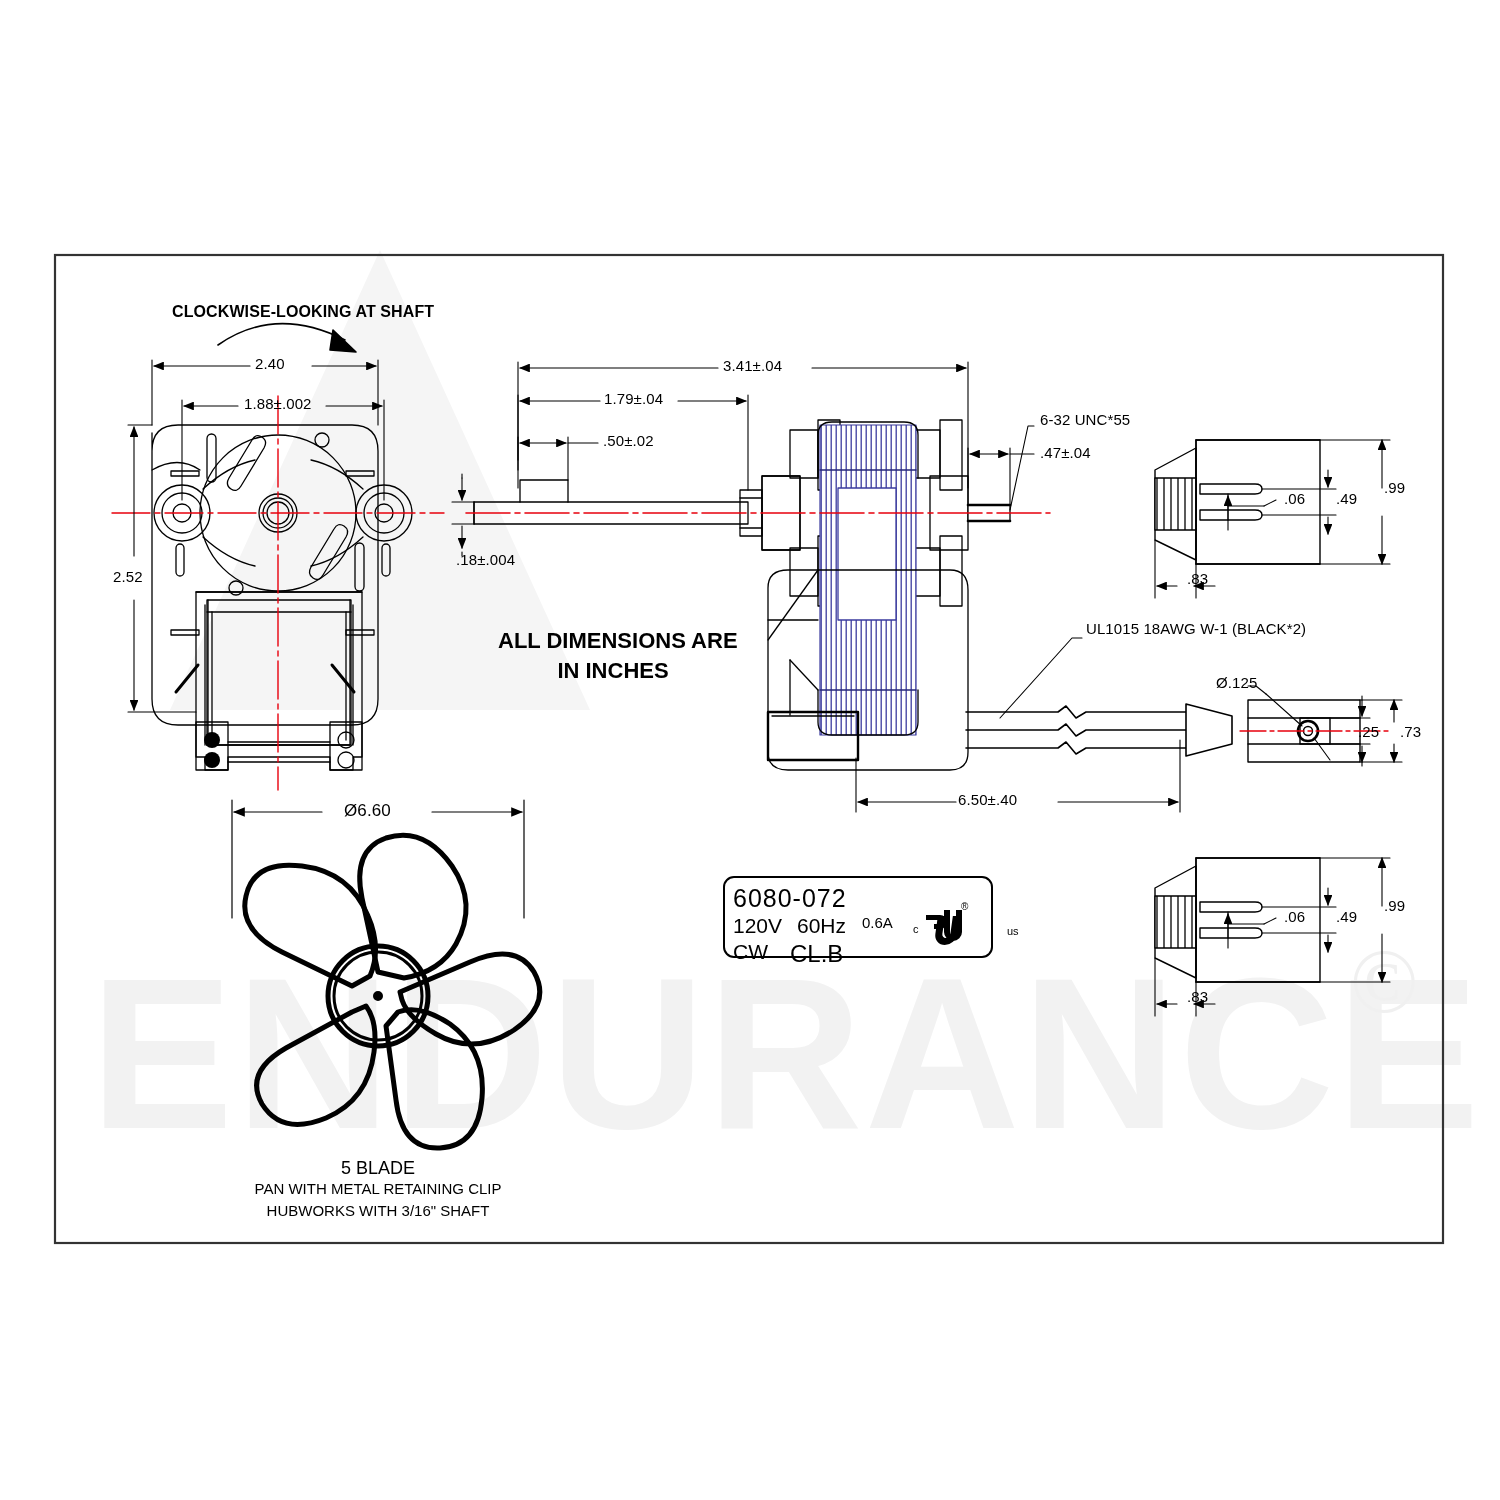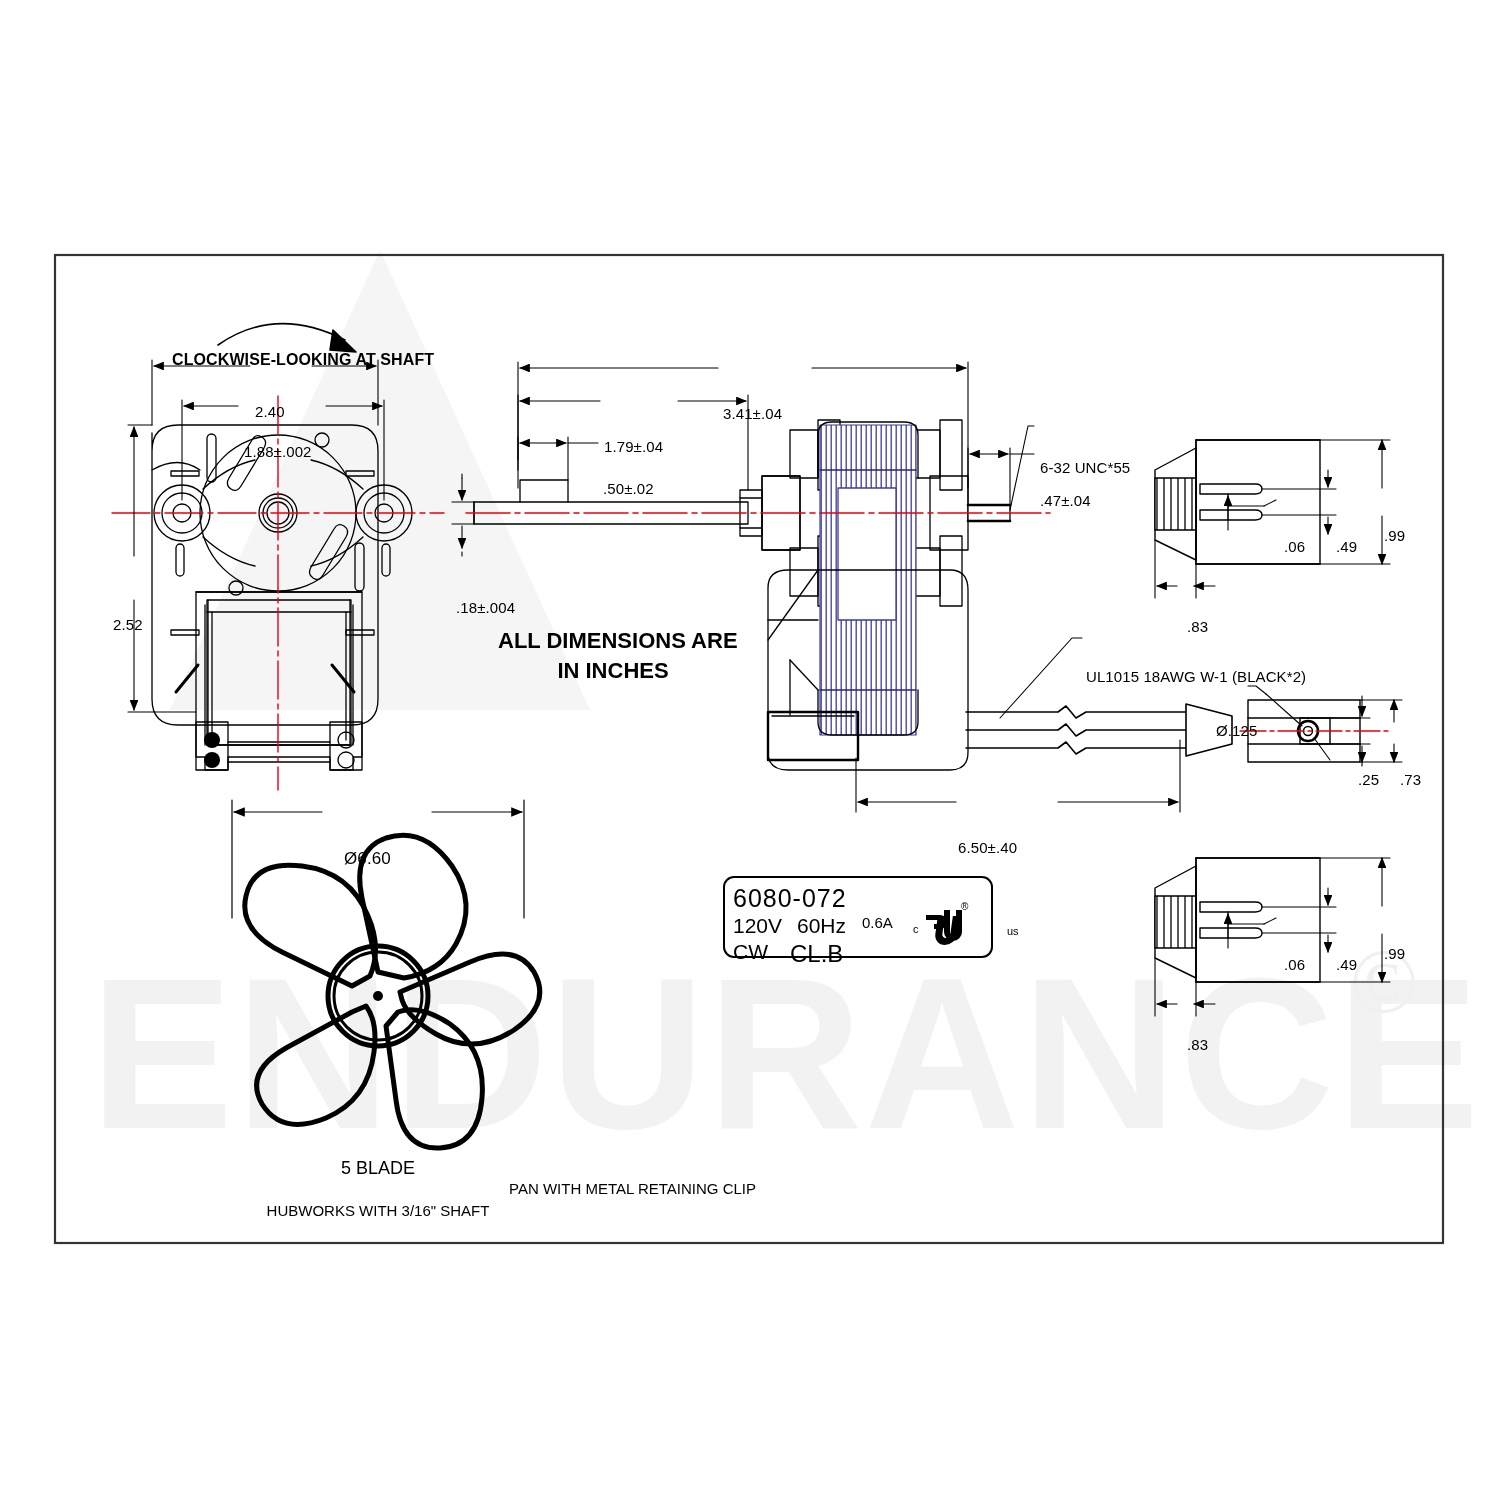--- a/index.html
+++ b/index.html
@@ -11,21 +11,21 @@
       color:#f2f2f2;letter-spacing:2px;white-space:nowrap;}
   .wm-pro{left:310px;top:740px;font-size:150px;}
   .wm-end{left:90px;top:930px;font-size:215px;}
   .wm-tri{position:absolute;left:170px;top:250px;width:0;height:0;
       border-left:210px solid transparent;border-right:210px solid transparent;
       border-bottom:460px solid #f5f5f5;}
   .wm-cop{position:absolute;left:1350px;top:930px;font-size:90px;color:#f0f0f0;
       font-family:"Liberation Serif",serif;}
   svg{position:absolute;left:0;top:0;}
   .txt{position:absolute;white-space:nowrap;font-family:"Liberation Sans",sans-serif;}
-  .dim{font-size:15px;letter-spacing:.1px;margin-top:48px;}
+  .dim{font-size:15px;letter-spacing:.1px;}
   .bold{font-weight:700;}
   .title-note{font-size:22px;font-weight:700;text-align:center;}
   .plate-txt{font-family:"Liberation Sans",sans-serif;}
 </style>
 </head>
 <body>
 
 <div id="sheet">
 
   <div class="wm-tri"></div>
@@ -404,21 +404,21 @@
   <div class="txt dim" style="left:1384px;top:479px;">.99</div>
   <div class="txt dim" style="left:1187px;top:570px;">.83</div>
 
   <div class="txt dim" style="left:1284px;top:908px;">.06</div>
   <div class="txt dim" style="left:1336px;top:908px;">.49</div>
   <div class="txt dim" style="left:1384px;top:897px;">.99</div>
   <div class="txt dim" style="left:1187px;top:988px;">.83</div>
 
   <div class="txt dim" style="left:344px;top:801px;font-size:17px;">Ø6.60</div>
   <div class="txt" style="left:0;top:1158px;width:756px;text-align:center;font-size:18px;">5 BLADE</div>
-  <div class="txt" style="left:0;top:1180px;width:756px;text-align:right;font-size:15px;">PAN WITH METAL RETAINING CLIP</div>
+  <div class="txt" style="left:0;top:1180px;width:756px;text-align:center;font-size:15px;">PAN WITH METAL RETAINING CLIP</div>
   <div class="txt" style="left:0;top:1202px;width:756px;text-align:center;font-size:15px;">HUBWORKS WITH 3/16" SHAFT</div>
 
   <div class="txt plate-txt" style="left:733px;top:884px;font-size:25px;letter-spacing:1px;">6080-072</div>
   <div class="txt plate-txt" style="left:733px;top:914px;font-size:21px;">120V</div>
   <div class="txt plate-txt" style="left:797px;top:914px;font-size:21px;">60Hz</div>
   <div class="txt plate-txt" style="left:862px;top:914px;font-size:15px;">0.6A</div>
   <div class="txt plate-txt" style="left:733px;top:940px;font-size:21px;">CW</div>
   <div class="txt plate-txt" style="left:790px;top:940px;font-size:24px;">CL.B</div>
 
   <div style="position:absolute;left:913px;top:901px;width:70px;height:46px;">

